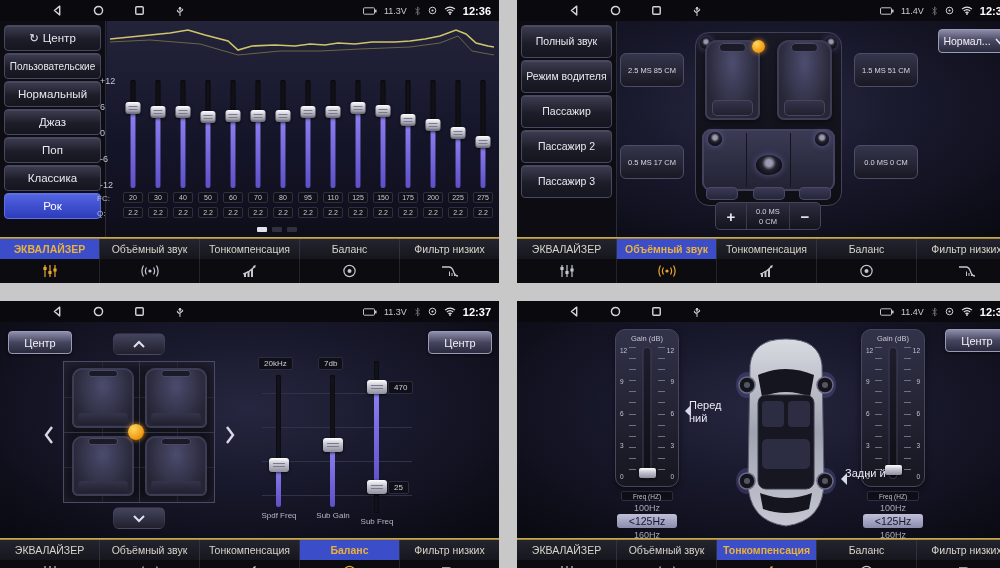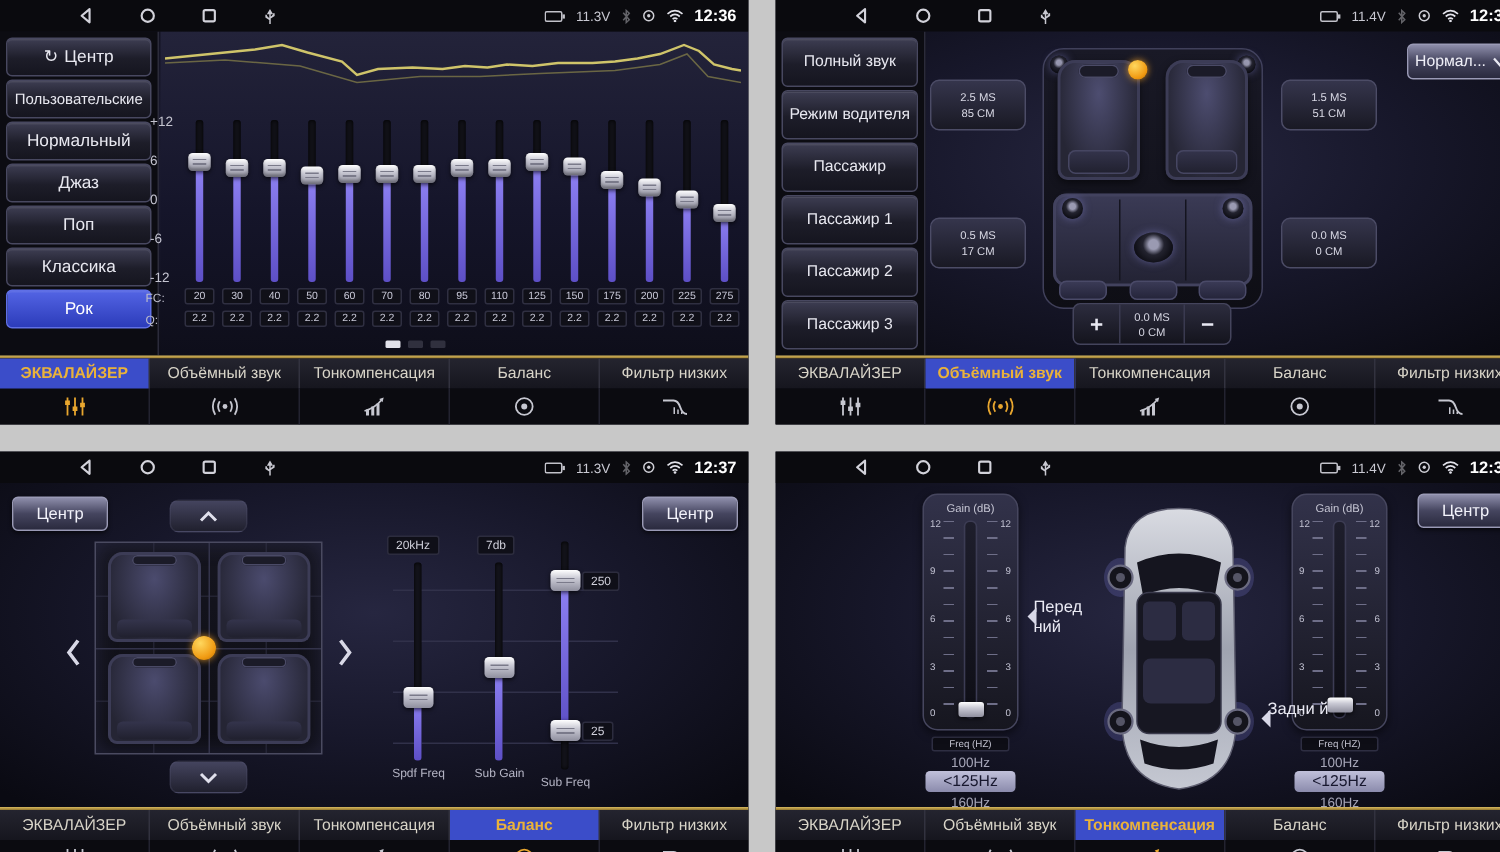--- a/index.html
+++ b/index.html
@@ -49,21 +49,21 @@
 .menu2{position:absolute;left:0;top:21px;bottom:46px;width:100px;background:#0c0c12;border-right:1px solid #2b2b3a;padding-top:2px}
 .seatbox{position:absolute;left:178px;top:32px;width:147px;height:174px;border:1px solid #40405a;border-radius:14px;background:linear-gradient(#191926,#0e0e15)}
 .fseat{position:absolute;top:7px;width:55px;height:80px;border-radius:12px 12px 7px 7px;background:radial-gradient(ellipse at 50% 28%,#4d4d70,#262635 72%);box-shadow:inset 0 0 0 2px #3c3c56,0 2px 5px rgba(0,0,0,.5)}
 .fseat::before{content:'';position:absolute;left:14px;right:14px;top:3px;height:9px;border-radius:5px;background:#1b1b28;box-shadow:inset 0 0 0 1px #4a4a66}
 .fseat::after{content:'';position:absolute;left:7px;right:7px;bottom:4px;height:16px;border-radius:5px;background:linear-gradient(#34344c,#20202e);box-shadow:inset 0 0 0 1px #464662}
 .bench{position:absolute;left:6px;right:6px;top:96px;height:62px;border-radius:9px;background:linear-gradient(#3b3b56,#222233);box-shadow:inset 0 0 0 2px #42425e}
 .bench i{position:absolute;top:4px;bottom:4px;width:1px;background:#14141f}
 .spk{position:absolute;border-radius:50%;background:radial-gradient(circle at 50% 40%,#9a9ab2 0 18%,#23232f 40%,#0d0d14 75%);box-shadow:0 0 6px rgba(140,140,220,.5)}
 .cush{position:absolute;bottom:5px;height:13px;width:32px;border-radius:5px;background:linear-gradient(#3c3c58,#23233а);background:linear-gradient(#3c3c58,#232338);box-shadow:inset 0 0 0 1px #4a4a68}
 .odot{position:absolute;width:13px;height:13px;border-radius:50%;background:radial-gradient(circle at 35% 30%,#ffd75e,#f09a12 65%,#b86e00);box-shadow:0 0 5px rgba(255,170,40,.8)}
-.dbox{position:absolute;width:64px;height:34px;border-radius:6px;background:linear-gradient(#35354c,#191924);border:1px solid #4c4c66;display:flex;flex-direction:column;align-items:center;justify-content:center;gap:2px;font-size:7.5px;color:#d8d8e4}
+.dbox{position:absolute;width:64px;height:34px;border-radius:6px;background:linear-gradient(#35354c,#191924);border:1px solid #4c4c66;display:flex;flex-direction:row;align-items:center;justify-content:center;gap:2px;font-size:7.5px;color:#d8d8e4}
 .adjust{position:absolute;left:198px;top:202px;width:106px;height:28px;border-radius:5px;background:linear-gradient(#2c2c3e,#14141d);border:1px solid #44445c;display:flex;align-items:stretch}
 .adj-btn{width:30px;display:flex;align-items:center;justify-content:center;font-size:15px;font-weight:bold;color:#e8e8f2}
 .adj-val{flex:1;display:flex;flex-direction:column;align-items:center;justify-content:center;gap:1px;font-size:7.5px;color:#d4d4e0;border-left:1px solid #3a3a50;border-right:1px solid #3a3a50}
 .drop{position:absolute;left:421px;top:29px;width:72px;height:24px;border-radius:4px;display:flex;align-items:center;justify-content:center;gap:4px;font-size:10.5px;color:#f0f0f8;background:linear-gradient(#8d8daa,#45455f 50%,#2a2a3e);border:1px solid #9a9ab6}
 
 .map3{position:absolute;left:63px;top:60px;width:152px;height:142px;border:1px solid #4a4a60;background:linear-gradient(#15151f,#0e0e15);box-shadow:inset 0 0 14px rgba(90,90,160,.25)}
 .map3 .gv{position:absolute;top:0;bottom:0;width:1px;background:#33334a}
 .map3 .gh{position:absolute;left:0;right:0;height:1px;background:#33334a}
 .mseat{position:absolute;width:62px;height:60px;border-radius:10px 10px 6px 6px;background:radial-gradient(ellipse at 50% 30%,#4b4b6e,#252534 75%);box-shadow:inset 0 0 0 2px #3c3c56}
 .mseat::before{content:'';position:absolute;left:16px;right:16px;top:2px;height:7px;border-radius:4px;background:#1b1b28;box-shadow:inset 0 0 0 1px #4a4a66}
@@ -349,21 +349,20 @@
             <circle cx="6" cy="8" r="0.9" fill="#e2e2ea"></circle>
           </svg>
       <span class="sb-time">12:36</span>
     </div>
   </div>
 
   <div class="menu2">
     <div class="sbtn mbtn">Полный звук</div>
     <div class="sbtn mbtn">Режим водителя</div>
     <div class="sbtn mbtn">Пассажир</div>
-    <div class="sbtn mbtn">Пассажир 1</div>
     <div class="sbtn mbtn">Пассажир 2</div>
     <div class="sbtn mbtn">Пассажир 3</div>
   </div>
 
   <div class="seatbox">
     <div class="spk" style="left:4px;top:4px;width:12px;height:12px"></div>
     <div class="spk" style="right:4px;top:4px;width:12px;height:12px"></div>
     <div class="fseat" style="left:9px"></div>
     <div class="fseat" style="right:9px"></div>
     <div class="bench">
@@ -553,21 +552,21 @@
     <div class="vfill" style="height: 47%;"></div>
     <div class="vhandle" style="top: 53%;"></div>
   </div>
   <div class="slbl" style="left:311px;top:210px">Sub Gain</div>
 
   <div class="vtrack" style="left:374px;top:60px;height:152px">
     <div class="vfill2" style="top:17%;height:66%"></div>
     <div class="vhandle" style="top: 17%;"></div>
     <div class="vhandle" style="top: 83%;"></div>
   </div>
-  <div class="tag" style="left:388px;top:80px">250</div>
+  <div class="tag" style="left:388px;top:80px">470</div>
   <div class="tag" style="left:388px;top:180px">25</div>
   <div class="slbl" style="left:355px;top:216px">Sub Freq</div>
 
   <div class="tabbar">
     <div class="goldline"></div>
     <div class="tabs">
       <div class="tab">ЭКВАЛАЙЗЕР</div>
       <div class="tab">Объёмный звук</div>
       <div class="tab">Тонкомпенсация</div>
       <div class="tab sel">Баланс</div>

